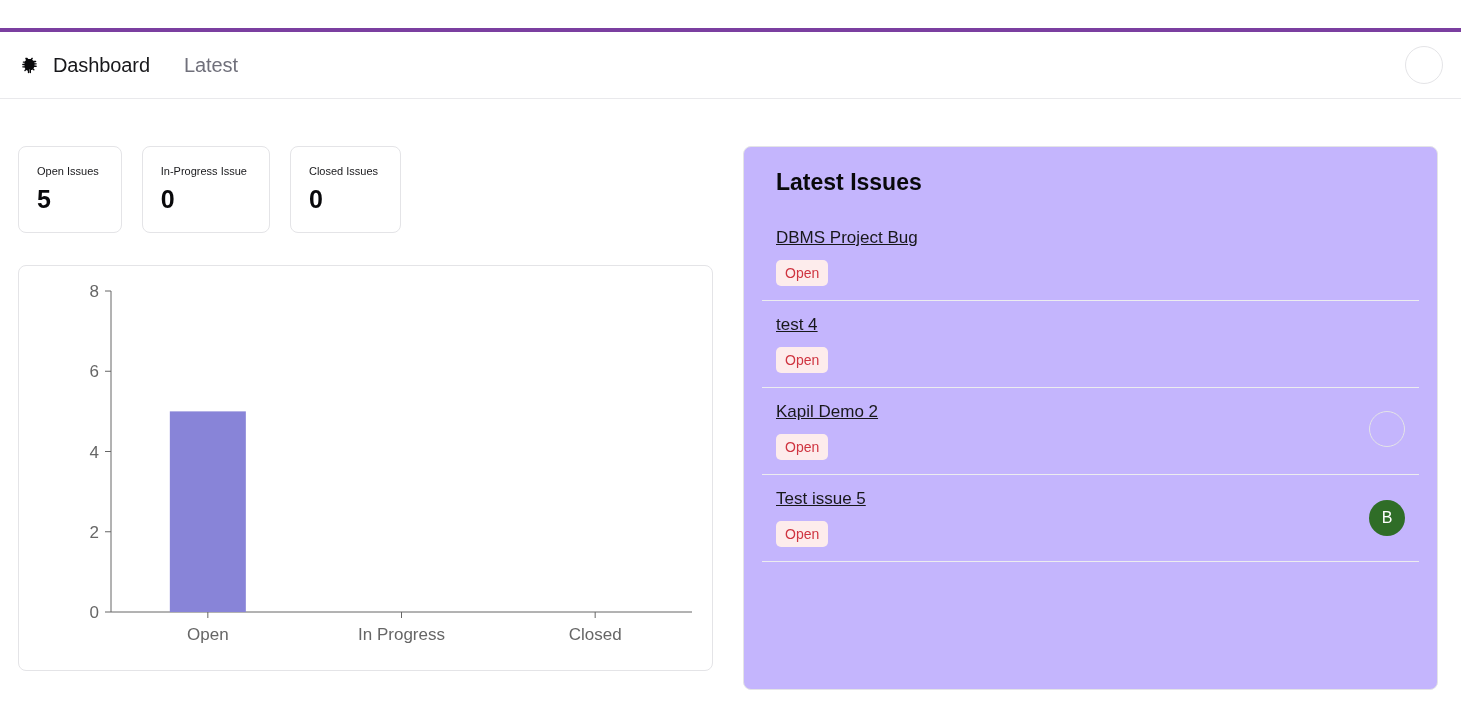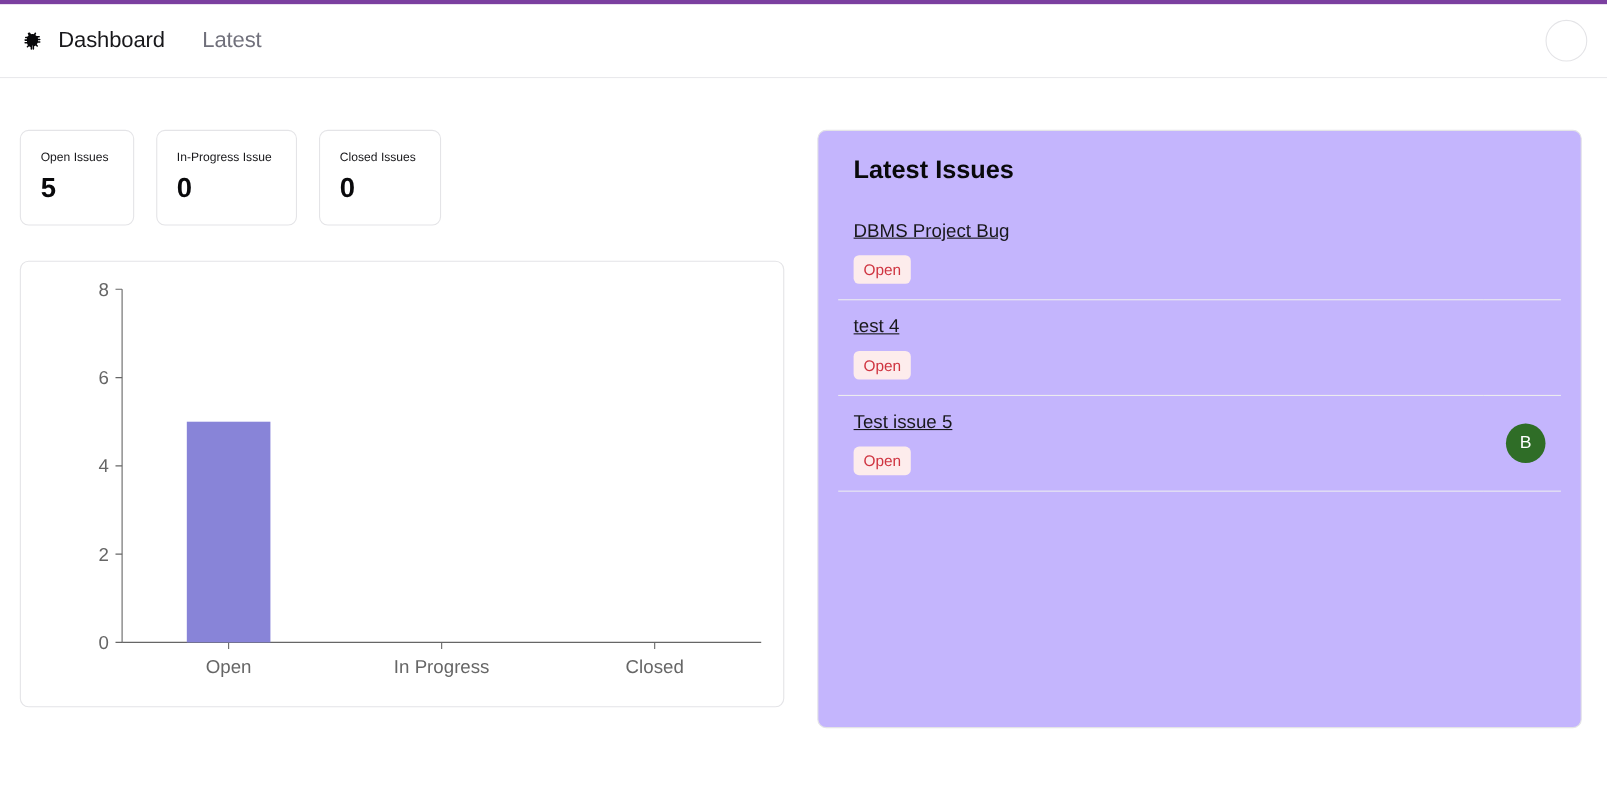--- a/index.html
+++ b/index.html
@@ -4,21 +4,21 @@
 <style>
   * { box-sizing: border-box; }
   html, body {
     margin: 0; padding: 0;
     width: 1461px; height: 718px;
     background: #ffffff;
     font-family: "Liberation Sans", sans-serif;
     color: #18181b;
     overflow: hidden;
   }
-  .page { position: relative; width: 1461px; height: 540px; background:#fff; }
+  .page { position: relative; width: 1461px; height: 540px; background:#fff;margin-top:28px; }
 
   
   .top-accent {
     position:absolute; top:0; left:0; width:1461px; height:4px;
     background:#7b3fa0;
   }
 
   
   .navbar {
     position:absolute; top:4px; left:0; width:1461px; height:67px;
@@ -204,20 +204,24 @@
         <tbody id="issue-rows">
             <tr class="issue-row">
               <td class="title-cell"><a class="issue-title" href="#">DBMS Project Bug</a><span class="badge">Open</span></td>
               <td class="avatar-cell"></td>
             </tr>
             <tr class="issue-row">
               <td class="title-cell"><a class="issue-title" href="#">test 4</a><span class="badge">Open</span></td>
               <td class="avatar-cell"></td>
             </tr>
             <tr class="issue-row">
+              <td class="title-cell"><a class="issue-title" href="#">Kapil Demo 2</a><span class="badge">Open</span></td>
+              <td class="avatar-cell"><span class="photo-avatar avatar-photo-sm"></span></td>
+            </tr>
+            <tr class="issue-row">
               <td class="title-cell"><a class="issue-title" href="#">Test issue 5</a><span class="badge">Open</span></td>
               <td class="avatar-cell"><span class="avatar-initial">B</span></td>
             </tr>
           </tbody>
       </table>
     </div>
 
   </div>
 </div>
 

